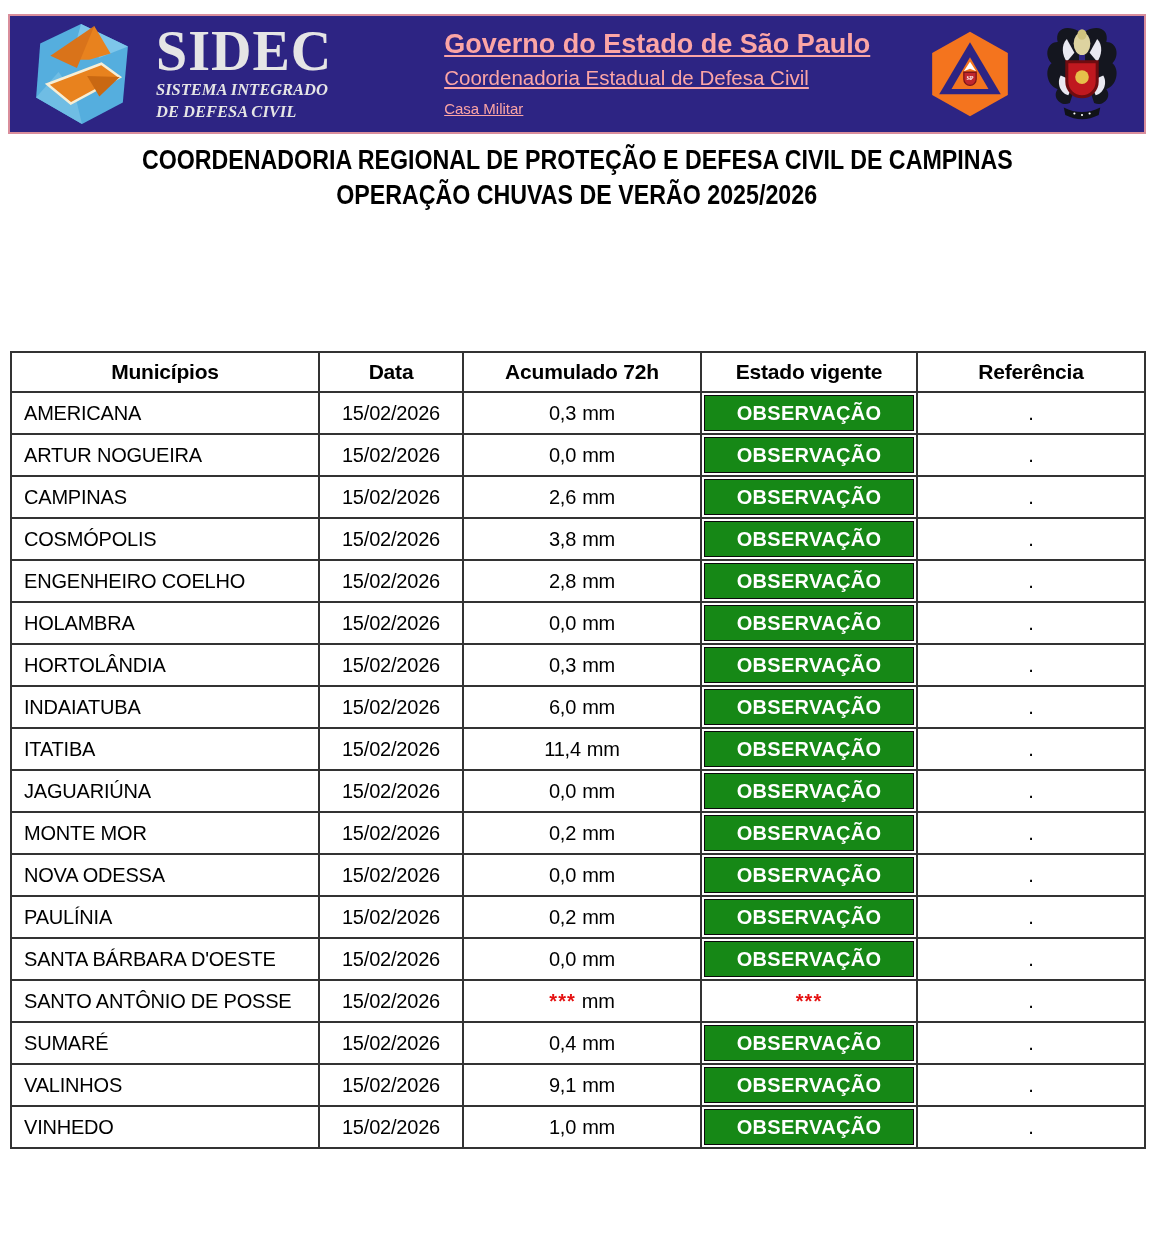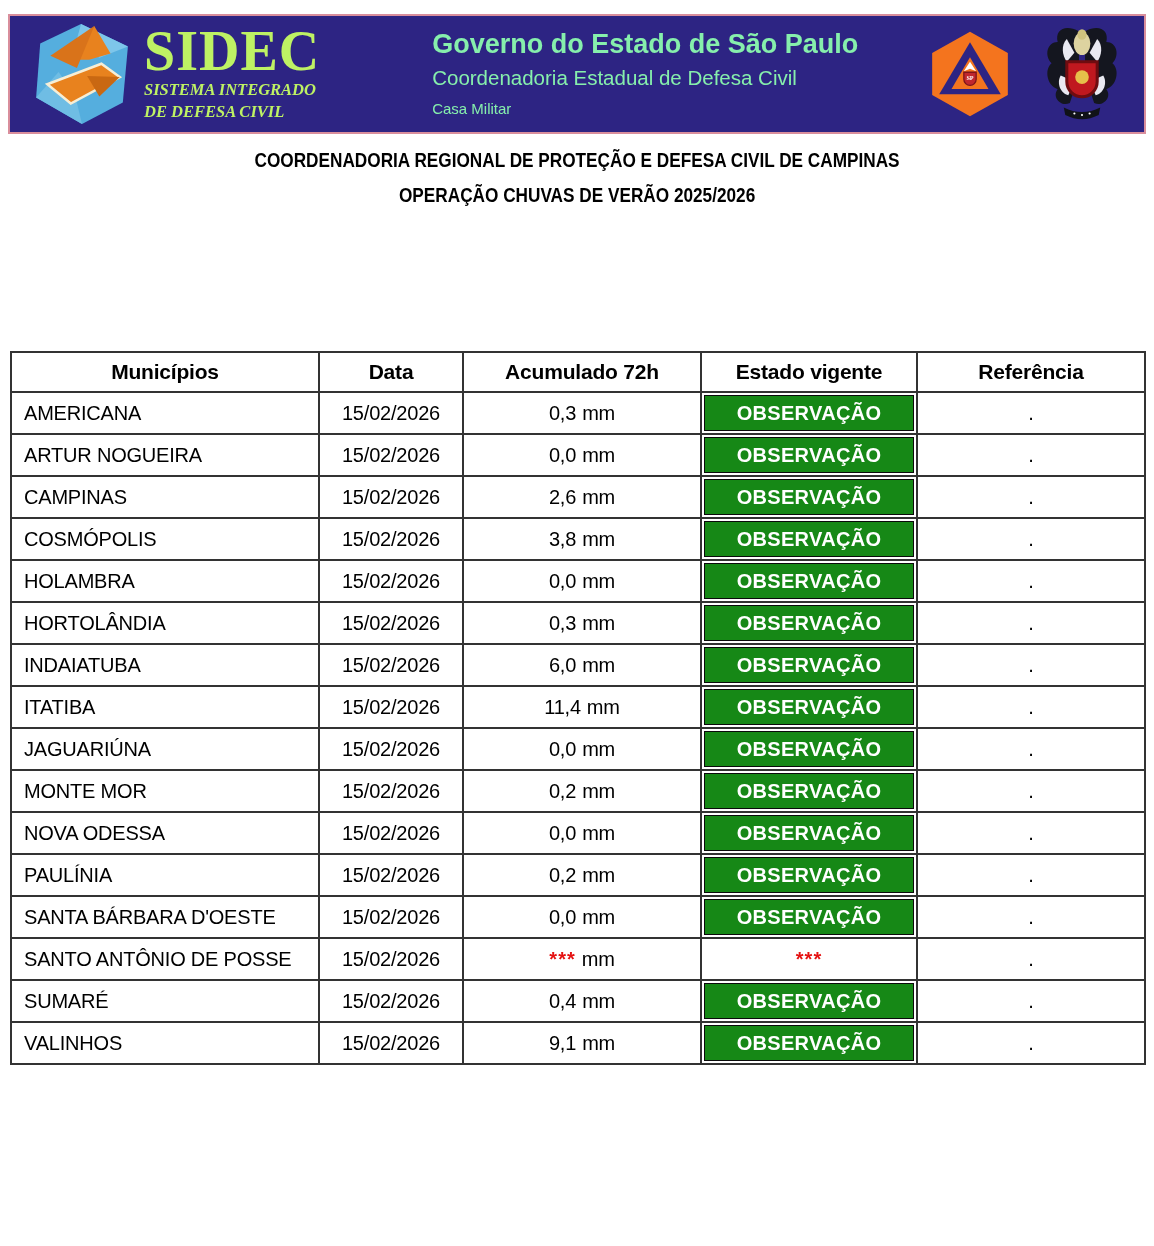--- a/index.html
+++ b/index.html
@@ -18,40 +18,40 @@
 
   
   .banner{
     margin:14px 8px 0 8px;height:120px;
     background:var(--banner-bg);
     border:2px solid var(--banner-border);
     display:flex;align-items:center;
   }
   .logo-group{display:flex;align-items:center;margin-left:18px;}
   .logo-svg{width:106px;height:102px;flex:0 0 auto;}
-  .sidec-text{margin-left:10px;color:#bef264;}
+  .sidec-text{margin-left:22px;color:#e5e5e5;}
   .sidec-title{
     font-family:"Liberation Serif",serif;font-weight:bold;
     font-size:56px;line-height:0.92;letter-spacing:1px;
   }
   .sidec-sub{
     font-family:"Liberation Serif",serif;font-style:italic;font-weight:bold;
     font-size:16.5px;line-height:1.15;margin-top:3px;white-space:nowrap;
   }
-  .gov-text{margin-left:112px;color:#86efac;}
+  .gov-text{margin-left:112px;color:#fca5a5;text-decoration:underline;}
   .gov-line1{font-size:27px;font-weight:bold;line-height:1.05;}
   .gov-line2{font-size:20.5px;line-height:1.2;margin-top:8px;}
   .gov-line3{font-size:15px;line-height:1.2;margin-top:10px;}
   .emblems{margin-left:auto;margin-right:24px;display:flex;align-items:center;gap:30px;}
   .hex-svg{width:88px;height:92px;}
   .crest-svg{width:76px;height:104px;}
 
   
   .page-title{margin-top:9px;text-align:center;}
-  .title-line{font-size:20px;font-weight:bold;line-height:35px;white-space:nowrap;}
+  .title-line{font-size:27px;font-weight:bold;line-height:35px;white-space:nowrap;}
   .title-line > span{display:inline-block;transform:scaleX(0.86);transform-origin:50% 50%;}
 
   
   .report-table{
     margin:138px 10px 0 10px;
     border-collapse:collapse;table-layout:fixed;
     width:1134px;
   }
   .report-table th,.report-table td{
     border:2px solid var(--table-border);
@@ -182,20 +182,29 @@
       <tr>
     <td class="c-mun">COSMÓPOLIS</td>
     <td class="c-data">15/02/2026</td>
     <td class="c-acum"><span>3,8</span><span class="acum-unit">mm</span></td>
     <td class="c-estado">
           <div class="estado-box">OBSERVAÇÃO</div>
         </td>
     <td class="c-ref">.</td>
   </tr>
       <tr>
+    <td class="c-mun">ENGENHEIRO COELHO</td>
+    <td class="c-data">15/02/2026</td>
+    <td class="c-acum"><span>2,8</span><span class="acum-unit">mm</span></td>
+    <td class="c-estado">
+          <div class="estado-box">OBSERVAÇÃO</div>
+        </td>
+    <td class="c-ref">.</td>
+  </tr>
+      <tr>
     <td class="c-mun">HOLAMBRA</td>
     <td class="c-data">15/02/2026</td>
     <td class="c-acum"><span>0,0</span><span class="acum-unit">mm</span></td>
     <td class="c-estado">
           <div class="estado-box">OBSERVAÇÃO</div>
         </td>
     <td class="c-ref">.</td>
   </tr>
       <tr>
     <td class="c-mun">HORTOLÂNDIA</td>
@@ -284,19 +293,28 @@
     <td class="c-acum"><span>0,4</span><span class="acum-unit">mm</span></td>
     <td class="c-estado">
           <div class="estado-box">OBSERVAÇÃO</div>
         </td>
     <td class="c-ref">.</td>
   </tr>
       <tr>
     <td class="c-mun">VALINHOS</td>
     <td class="c-data">15/02/2026</td>
     <td class="c-acum"><span>9,1</span><span class="acum-unit">mm</span></td>
+    <td class="c-estado">
+          <div class="estado-box">OBSERVAÇÃO</div>
+        </td>
+    <td class="c-ref">.</td>
+  </tr>
+      <tr>
+    <td class="c-mun">VINHEDO</td>
+    <td class="c-data">15/02/2026</td>
+    <td class="c-acum"><span>1,0</span><span class="acum-unit">mm</span></td>
     <td class="c-estado">
           <div class="estado-box">OBSERVAÇÃO</div>
         </td>
     <td class="c-ref">.</td>
   </tr>
     </tbody>
 </table>
 
 </body></html>

